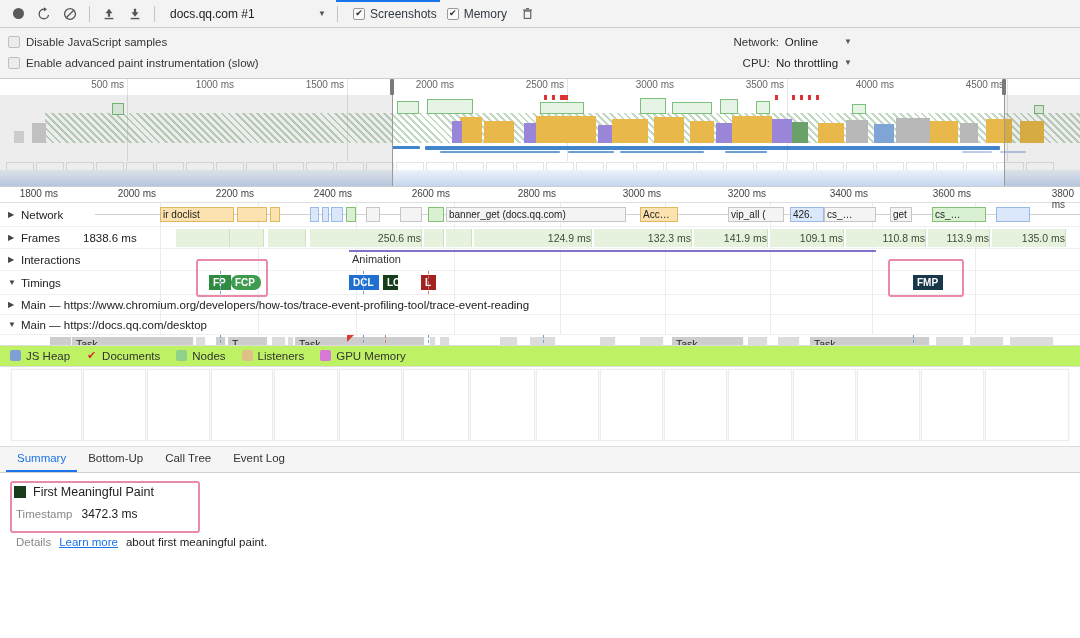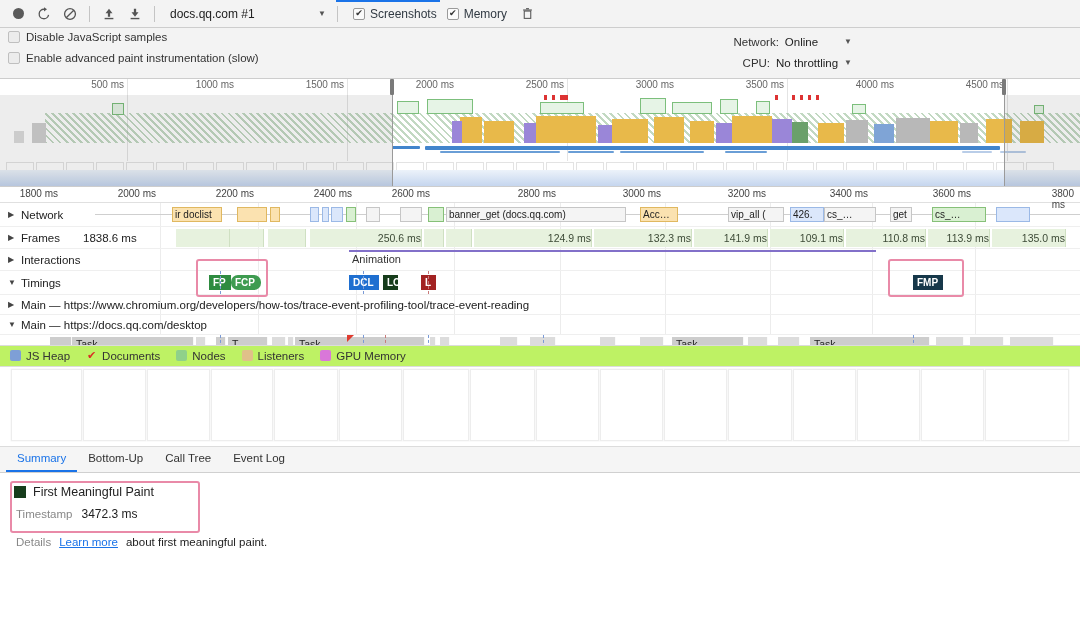--- a/index.html
+++ b/index.html
@@ -46,21 +46,21 @@
   .cbx.empty { background: #ececec; border-color: #bfbfbf; }
 
   
   .tabhint { position: absolute; left: 336px; top: 0; width: 104px; height: 2px; background: #1a73e8; }
 
   
   .settings {
     background: #f3f3f3; border-bottom: 1px solid #cdcdcd;
     padding: 3px 10px 5px 8px; position: relative;
   }
-  .setrow { display: flex; height: 21px; }
+  .setrow { display: flex; align-items: center; height: 21px; }
   .setrow .lbl { margin-left: 6px; font-size: 11.5px; color: #333; }
   .right-sets { position: absolute; right: 228px; top: 3px; text-align: right; }
   .srow { display: flex; align-items: center; justify-content: flex-end; height: 21px; gap: 6px; }
   .srow .k { color: #333; font-size: 11.5px; }
   .srow .v { color: #222; font-size: 11.5px; }
   .srow .cr { font-size: 8px; color: #555; }
   .srow .pad { display: inline-block; min-width: 14px; }
 
   
   .overview { position: relative; height: 108px; min-height: 108px; background: #fff;
@@ -415,21 +415,21 @@
     <div class="ov-handle" style="left:1002px"></div>
   </div>
 
   <div class="tracks">
 
     <div class="t-ruler">
       <div class="t-tick" style="left:62px">1800 ms</div>
       <div class="t-tick" style="left:160px">2000 ms</div>
       <div class="t-tick" style="left:258px">2200 ms</div>
       <div class="t-tick" style="left:356px">2400 ms</div>
-      <div class="t-tick" style="left:434px">2600 ms</div>
+      <div class="t-tick" style="left:454px">2600 ms</div>
       <div class="t-tick" style="left:560px">2800 ms</div>
       <div class="t-tick" style="left:665px">3000 ms</div>
       <div class="t-tick" style="left:770px">3200 ms</div>
       <div class="t-tick" style="left:872px">3400 ms</div>
       <div class="t-tick" style="left:975px">3600 ms</div>
       <div class="t-tick" style="left:1078px">3800 ms</div>
     </div>
 
     <div style="position:absolute;left:0;right:0;top:16px;bottom:0;pointer-events:none;z-index:0;">
       <div class="vline" style="left:160px"></div>
@@ -439,21 +439,21 @@
       <div class="vline" style="left:560px"></div>
       <div class="vline" style="left:665px"></div>
       <div class="vline" style="left:770px"></div>
       <div class="vline" style="left:872px"></div>
       <div class="vline" style="left:975px"></div>
     </div>
 
     <div class="row net-row">
       <div class="row-body">
         <div class="net-line" style="left:95px; width:1000px;"></div>
-        <div class="req orange" style="left:172px; width:50px;"><span class="pr"></span><span>ir doclist</span></div>
+        <div class="req orange" style="left:160px; width:74px;"><span class="pr"></span><span>ir doclist</span></div>
         <div class="req orange" style="left:237px; width:30px;">
             <span class="pr"></span>
           </div>
         <div class="req orange" style="left:270px; width:10px;"></div>
         <div class="req blue" style="left:310px; width:9px;">
             <span class="pr"></span>
           </div>
         <div class="req blue" style="left:322px; width:7px;"></div>
         <div class="req blue" style="left:331px; width:12px;">
             <span class="pr"></span>

